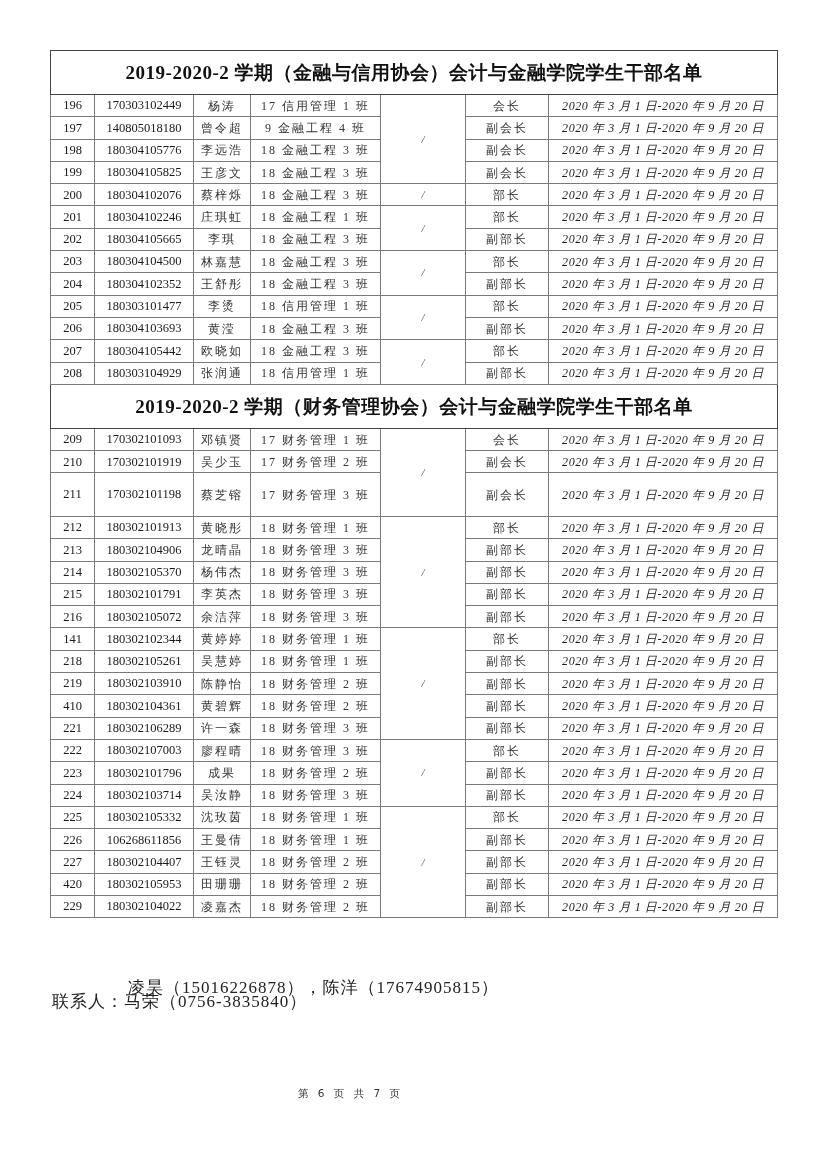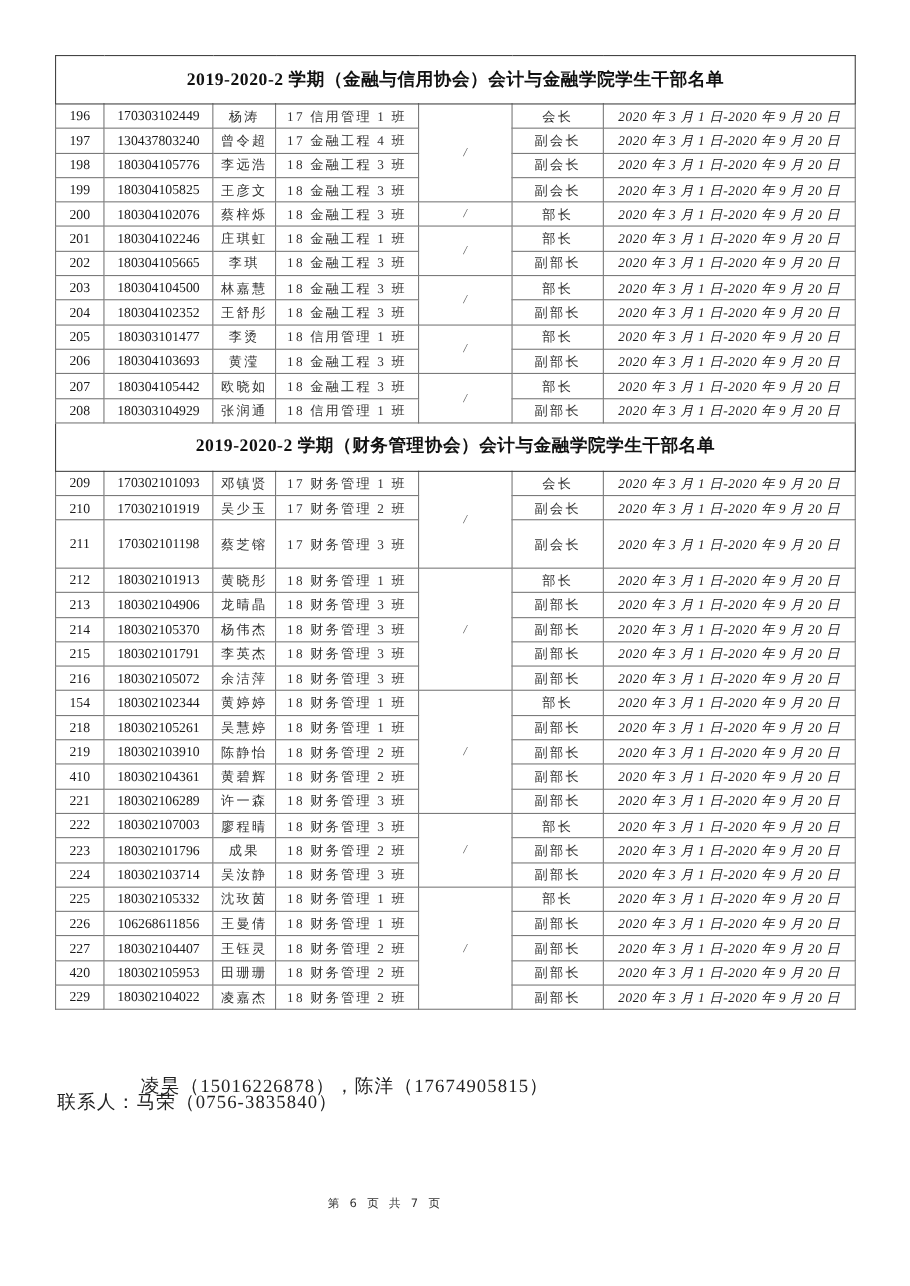--- a/index.html
+++ b/index.html
@@ -56,21 +56,21 @@
     }
     #roster td.term {
       font-size: 12px;
       letter-spacing: 0.6px;
       font-style: italic;
     }
     #roster tr.title-row td {
       height: 43px;
       font-family: "Liberation Serif", "DejaVu Serif", serif;
       font-weight: bold;
-      font-size: 16px;
+      font-size: 19px;
       letter-spacing: 0.5px;
       color: #111;
       border-color: #444;
     }
 
     .contact {
       position: absolute;
       left: 52px;
       font-size: 17px;
       color: #222;
@@ -114,23 +114,23 @@
         <td>196</td>
         <td>170303102449</td>
         <td class="cn">杨涛</td>
         <td class="cn">17 信用管理 1 班</td>
         <td class="slash" rowspan="4">/</td>
         <td class="cn">会长</td>
         <td class="term">2020 年 3 月 1 日-2020 年 9 月 20 日</td>
       </tr>
       <tr>
         <td>197</td>
-        <td>130437803240</td>
+        <td>140805018180</td>
         <td class="cn">曾令超</td>
-        <td class="cn">17 金融工程 4 班</td>
+        <td class="cn">9 金融工程 4 班</td>
         <td class="cn">副会长</td>
         <td class="term">2020 年 3 月 1 日-2020 年 9 月 20 日</td>
       </tr>
       <tr>
         <td>198</td>
         <td>180304105776</td>
         <td class="cn">李远浩</td>
         <td class="cn">18 金融工程 3 班</td>
         <td class="cn">副会长</td>
         <td class="term">2020 年 3 月 1 日-2020 年 9 月 20 日</td>
@@ -283,21 +283,21 @@
       </tr>
       <tr>
         <td>216</td>
         <td>180302105072</td>
         <td class="cn">余洁萍</td>
         <td class="cn">18 财务管理 3 班</td>
         <td class="cn">副部长</td>
         <td class="term">2020 年 3 月 1 日-2020 年 9 月 20 日</td>
       </tr>
       <tr>
-        <td>154</td>
+        <td>141</td>
         <td>180302102344</td>
         <td class="cn">黄婷婷</td>
         <td class="cn">18 财务管理 1 班</td>
         <td class="slash" rowspan="5">/</td>
         <td class="cn">部长</td>
         <td class="term">2020 年 3 月 1 日-2020 年 9 月 20 日</td>
       </tr>
       <tr>
         <td>218</td>
         <td>180302105261</td>

